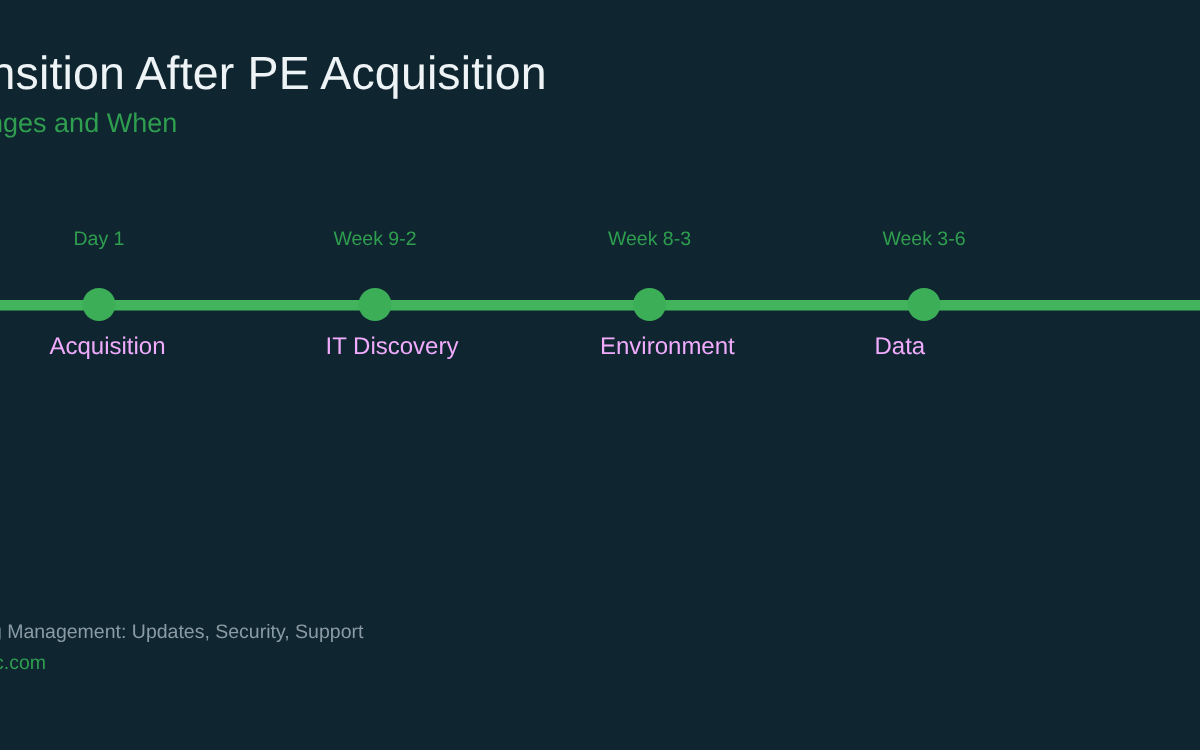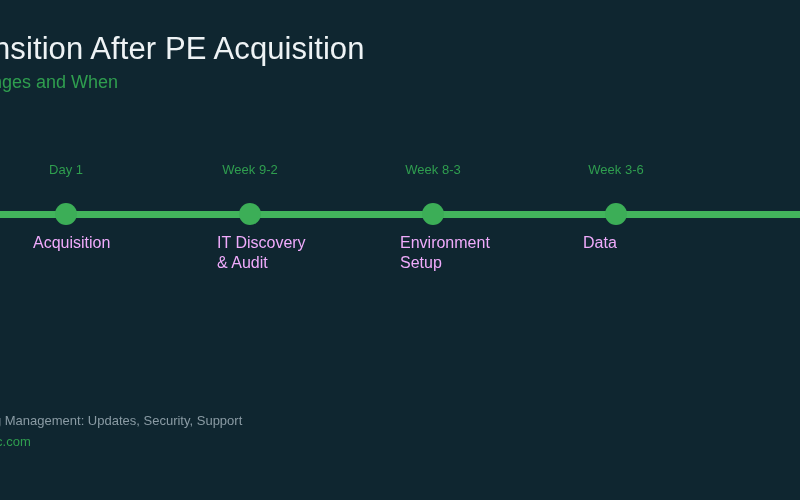--- a/index.html
+++ b/index.html
@@ -45,21 +45,21 @@
     white-space: nowrap;
     font-size: 18px;
     line-height: 24px;
     color: #2f9e4f;
   }
 
   
   .timeline {
     position: absolute;
     left: 0;
-    top: 12px;
+    top: 1px;
     width: 800px;
     height: 412px;
     text-decoration: underline;
   }
   .axis {
     position: absolute;
     left: 0;
     top: 199px;
     width: 800px;
     height: 7px;
@@ -150,30 +150,28 @@
       <div class="event-label">
         <span>Acquisition</span>
       </div>
     </div>
 
     <div class="milestone" style="left:250px;">
       <div class="date-label">Week 9-2</div>
       <div class="dot"></div>
       <div class="event-label">
         <span>IT Discovery</span>
-        <span class="line2">&amp; Audit</span>
       </div>
     </div>
 
     <div class="milestone" style="left:433px;">
       <div class="date-label">Week 8-3</div>
       <div class="dot"></div>
       <div class="event-label">
         <span>Environment</span>
-        <span class="line2">Setup</span>
       </div>
     </div>
 
     <div class="milestone" style="left:616px;">
       <div class="date-label">Week 3-6</div>
       <div class="dot"></div>
       <div class="event-label">
         <span>Data</span>
       </div>
     </div>

